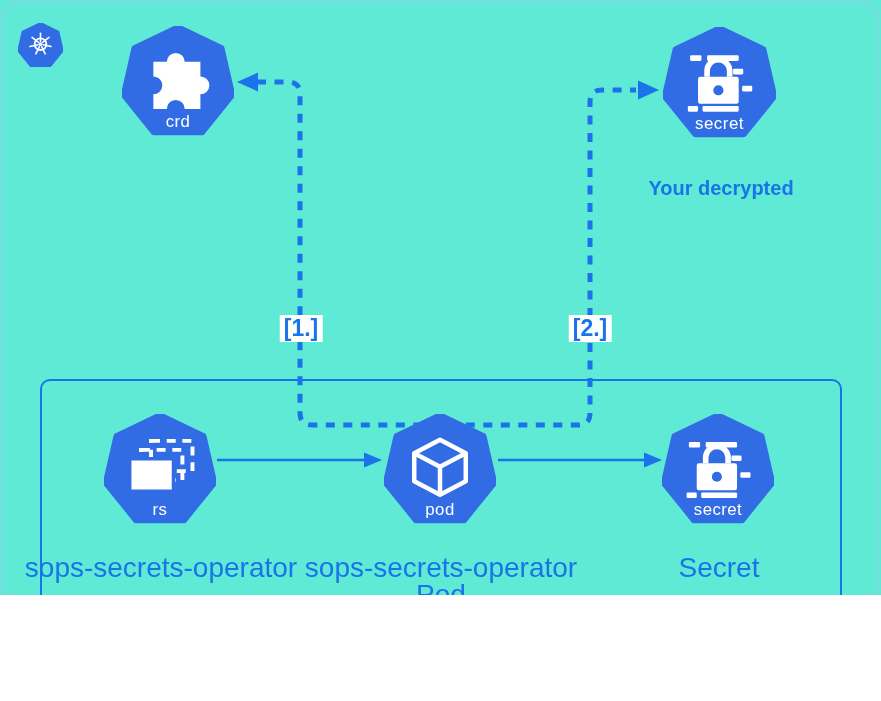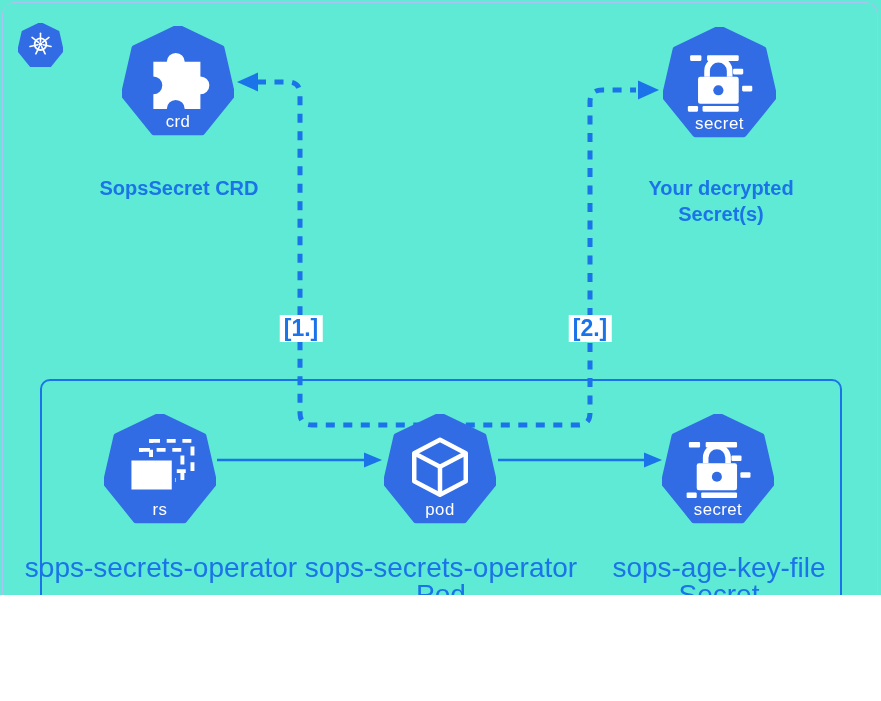--- a/index.html
+++ b/index.html
@@ -127,36 +127,31 @@
       <rect x="70" y="52" width="9" height="5" rx="1"></rect>
       <rect x="22" y="70" width="9" height="5" rx="1"></rect>
       <rect x="35" y="70" width="32" height="5" rx="1"></rect>
       <rect x="31" y="44" width="36" height="24" rx="2"></rect>
     </g>
     <path d="M39,44 v-5 a10,10 0 0 1 20,0 v5" fill="none" stroke="#ffffff" stroke-width="5"></path>
     <circle cx="49" cy="56" r="4.5" fill="#326ce5"></circle>
     <text x="50" y="90" text-anchor="middle" class="badge-text">secret</text>
   </svg>
 
-  <div class="heading" style="left:179px;top:175px">
-    <span>SopsSecret CRD</span>
-  </div>
   <div class="heading" style="left:721px;top:175px">
     <div>Your decrypted</div>
-    <div>Secret(s)</div>
   </div>
 
   <div class="step-label" style="left:301px;top:315px">[1.]</div>
   <div class="step-label" style="left:590px;top:315px">[2.]</div>
 
   <div class="node-label" style="left:161px;top:554px">
     <div>sops-secrets-operator</div>
   </div>
   <div class="node-label" style="left:441px;top:554px">
     <div>sops-secrets-operator</div>
     <div>Pod</div>
   </div>
   <div class="node-label" style="left:719px;top:554px">
-    <div>sops-age-key-file</div>
     <div>Secret</div>
   </div>
 
 </div>
 
 </body></html>

